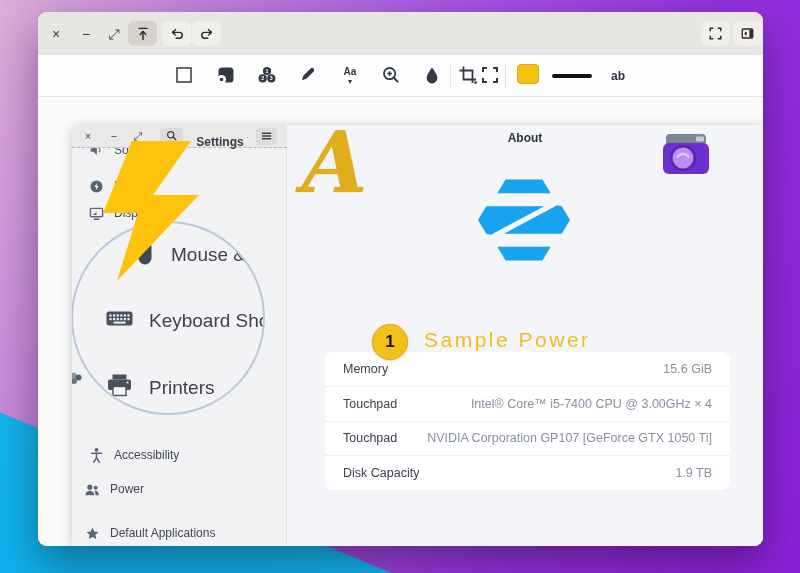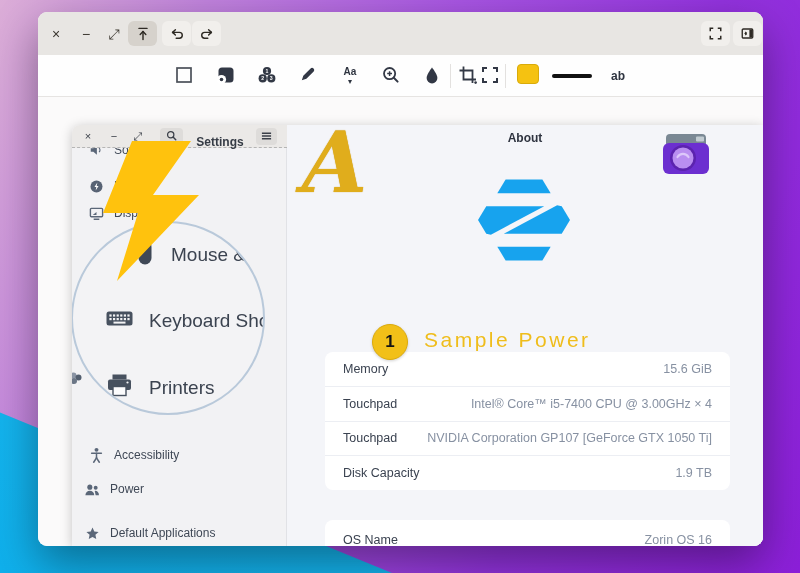--- a/index.html
+++ b/index.html
@@ -417,26 +417,20 @@
             <div class="card-row">
               <span class="lbl">Touchpad</span>
               <span class="val">NVIDIA Corporation GP107 [GeForce GTX 1050 Ti]</span>
             </div>
             <div class="card-row">
               <span class="lbl">Disk Capacity</span>
               <span class="val">1.9 TB</span>
             </div>
           </div>
 
-          <div class="card os-card">
-            <div class="card-row">
-              <span class="lbl">OS Name</span>
-              <span class="val">Zorin OS 16</span>
-            </div>
-          </div>
         </div>
 
         <span class="bolt"><svg width="110" height="140" viewBox="0 0 110 140">
               <polygon points="37,0 96,0 58,54 104,54 22,140 43,72 8,72" fill="#ffc20d"></polygon>
             </svg></span>
 
         <span class="script-a">A</span>
 
         <span class="camera"><svg width="52" height="47" viewBox="0 0 52 47">
               <rect x="6" y="3" width="40" height="13" rx="4" fill="#7a8894"></rect>

